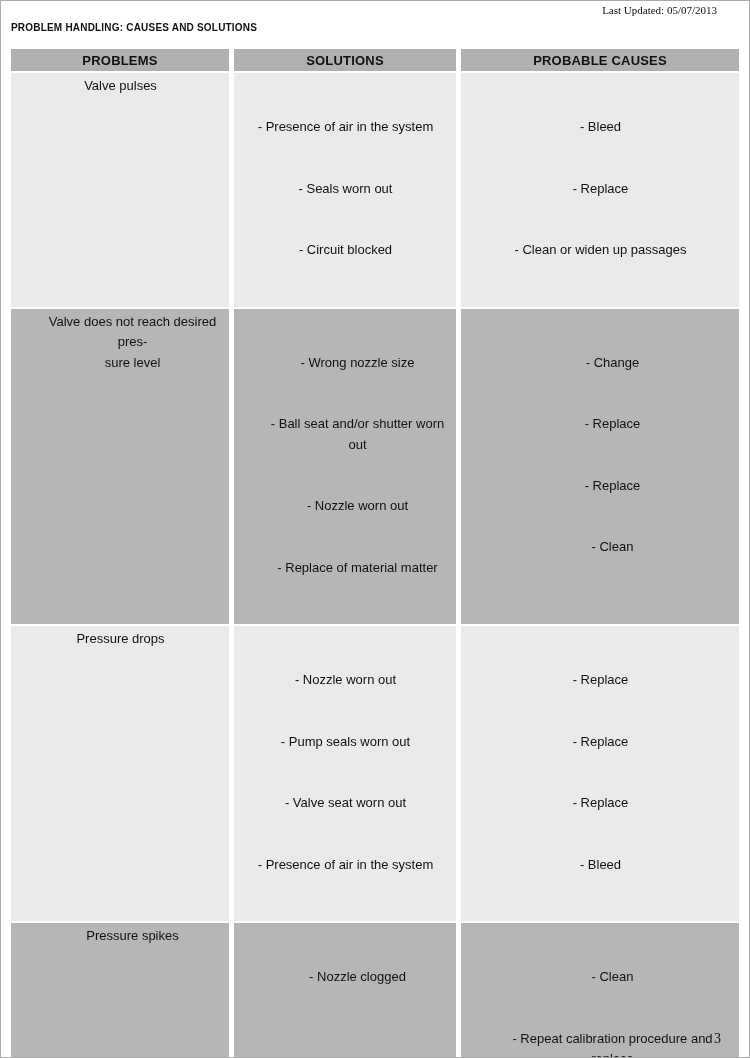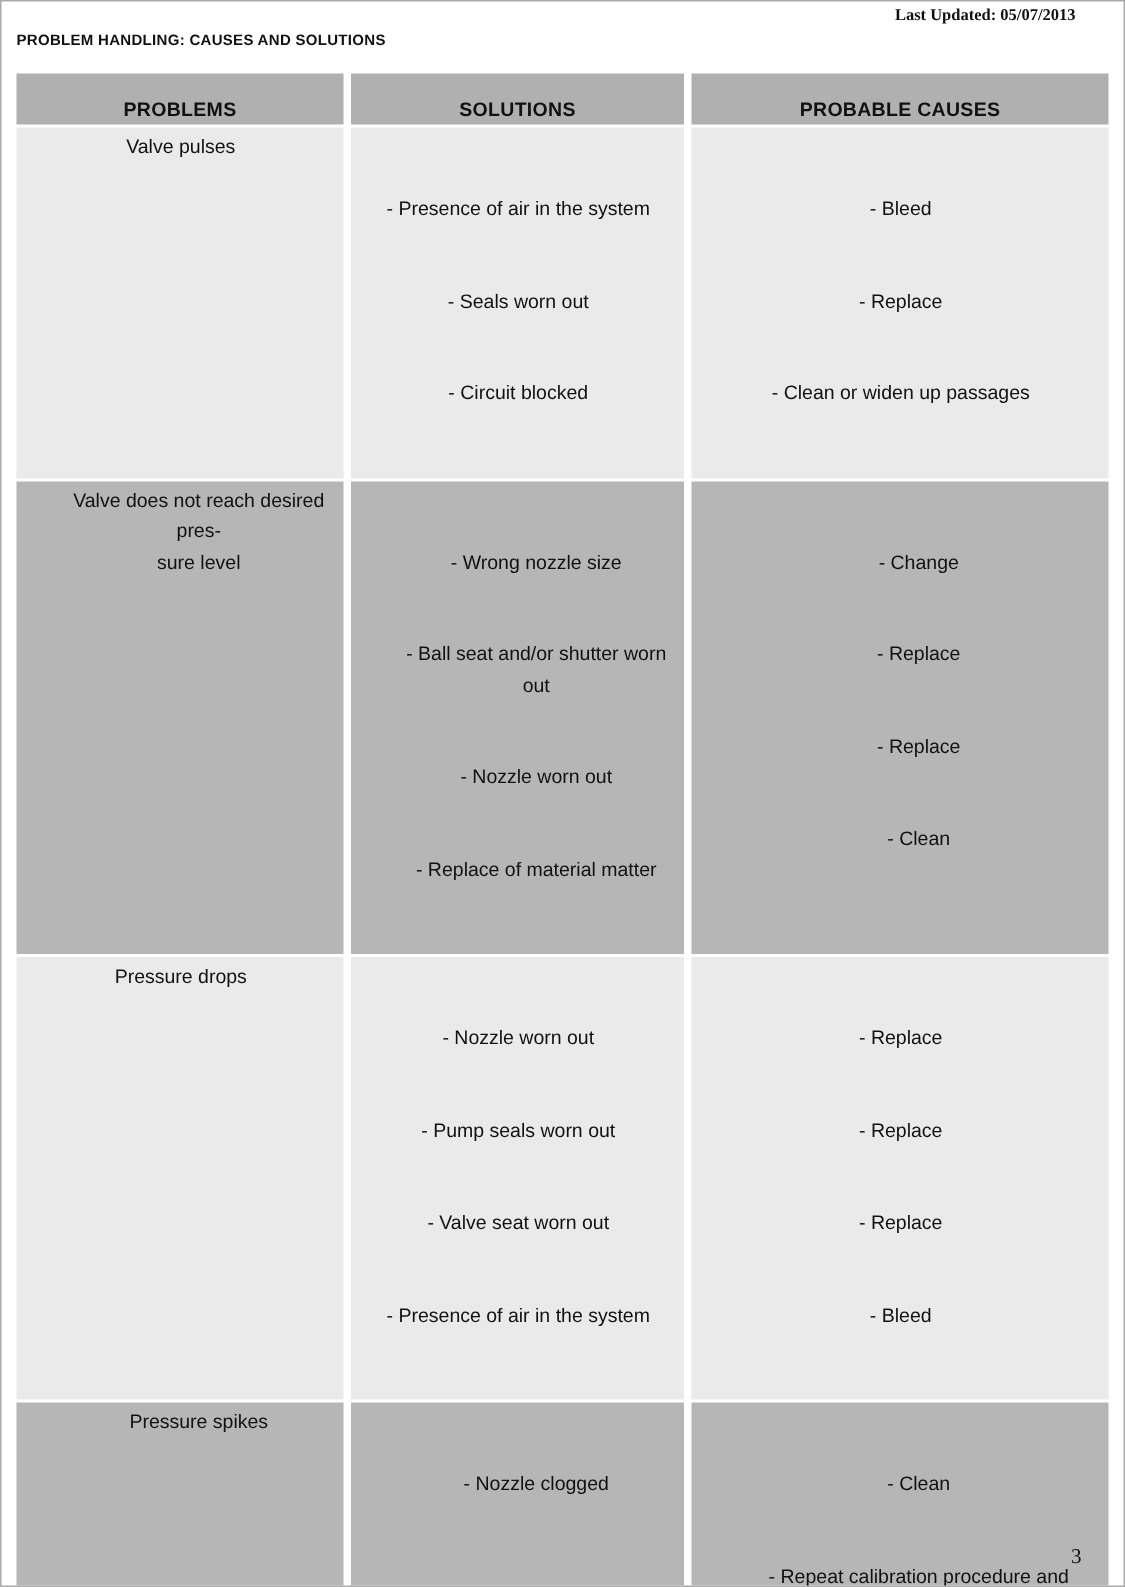--- a/index.html
+++ b/index.html
@@ -17,41 +17,41 @@
     overflow:hidden;
     position:relative;
     font-family:"Liberation Sans",sans-serif;
     color:var(--text);
   }
   .topbar{
     text-align:right;
     padding:3px 32px 0 0;
     font-family:"Liberation Serif",serif;
     font-size:11px;
-    font-weight:bold;
+    font-weight:normal;
   }
   .title{
     margin:6px 12px 0 10px;
     font-size:10px;
     font-weight:bold;
     letter-spacing:.2px;
   }
   .ptable{
     margin:16px 12px 0 10px;
     display:grid;
     grid-template-columns:218px 222px 278px;
     column-gap:5px;
     row-gap:2px;
   }
   .th{
     background:var(--header-bg);
     font-weight:bold;
     font-size:13px;
     text-align:center;
-    padding:16px 0 3px 0;
+    padding:4px 0 3px 0;
     letter-spacing:.2px;
   }
   .td{
     font-size:13px;
     line-height:20.5px;
     padding:3px 5px 5px 6px;
     white-space:pre-wrap;
     text-align:center;
   }
   .td div{white-space:pre-wrap;}

